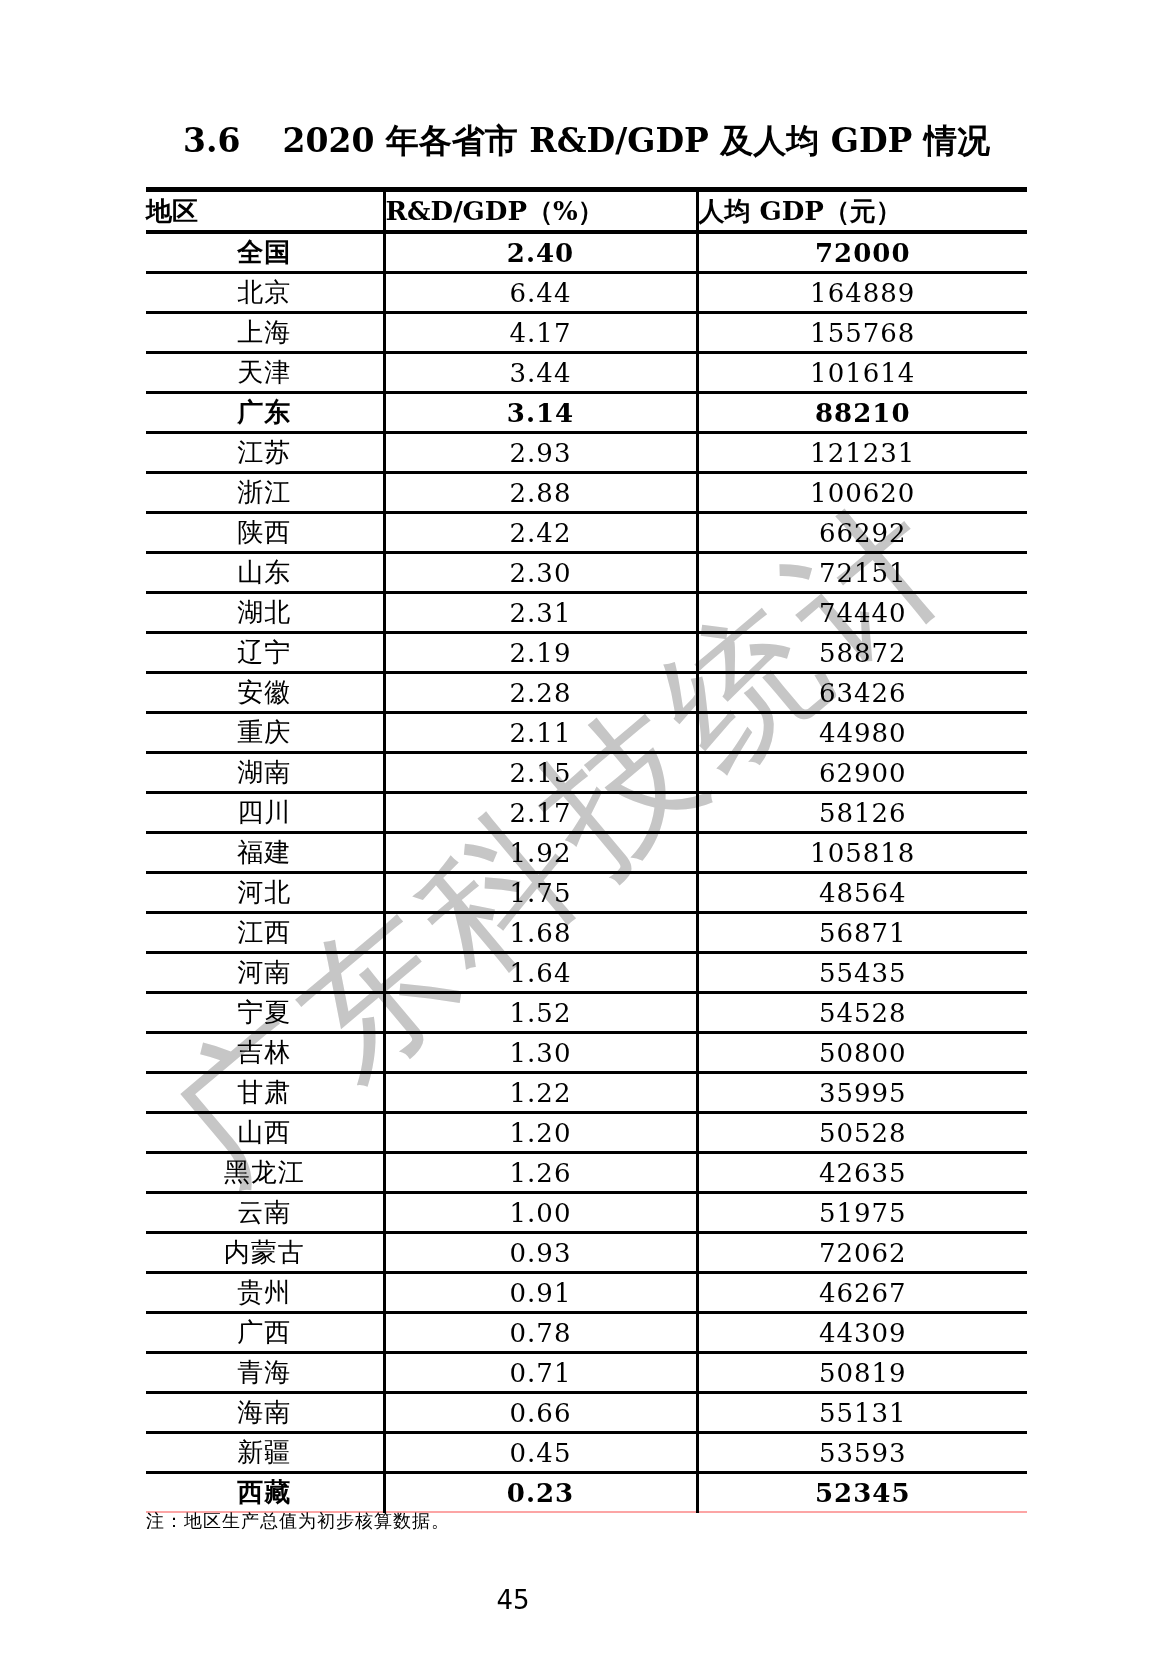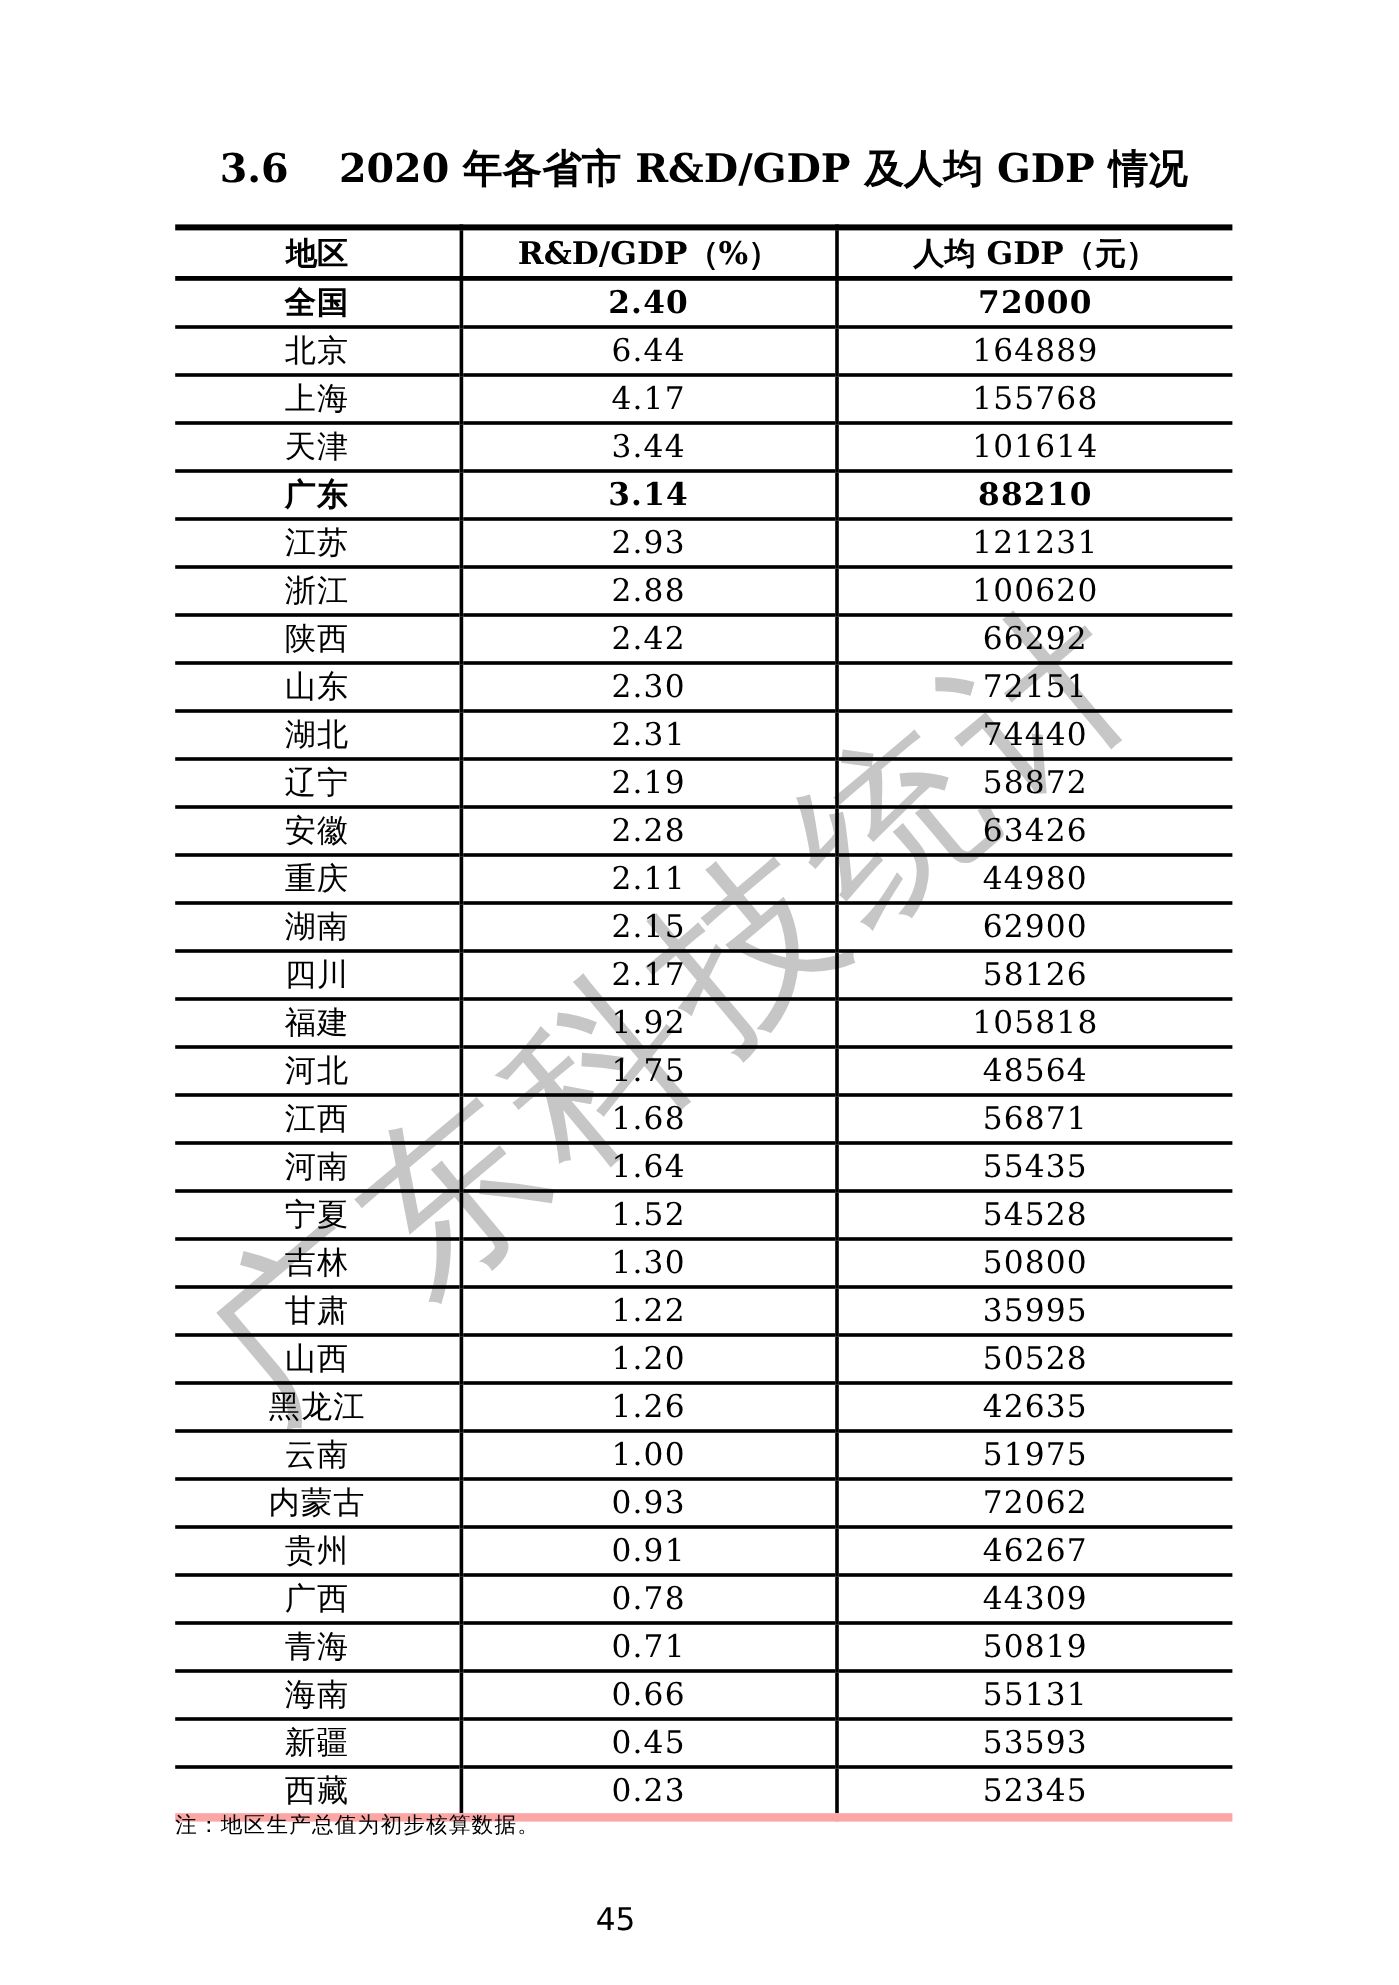--- a/index.html
+++ b/index.html
@@ -72,21 +72,21 @@
   table.stats col.c3 { width: 330px; }
 
   table.stats thead tr {
     border-top: 5px solid #000;
     border-bottom: 4px solid #000;
   }
   table.stats th {
     height: 38px;
     font-size: 26px;
     font-weight: bold;
-    text-align: center;
+    text-align: left;
     vertical-align: middle;
     padding: 0;
     background: transparent;
   }
   table.stats td {
     height: 37px;
     font-size: 26px;
     text-align: center;
     vertical-align: middle;
     padding: 0;
@@ -94,21 +94,22 @@
     letter-spacing: 1px;
   }
   table.stats th + th,
   table.stats td + td {
     border-left: 3px solid #000;
   }
   table.stats tbody tr {
     border-bottom: 3px solid #000;
   }
   table.stats tbody tr:last-child {
-    border-bottom: 7px solid #fca5a5;
+    border-bottom: 2px solid #fca5a5;
+    font-weight: bold;
   }
   table.stats tbody tr.bold td {
     font-weight: bold;
   }
 
   
   .footnote {
     position: absolute;
     left: 146px;
     top: 1482px;

